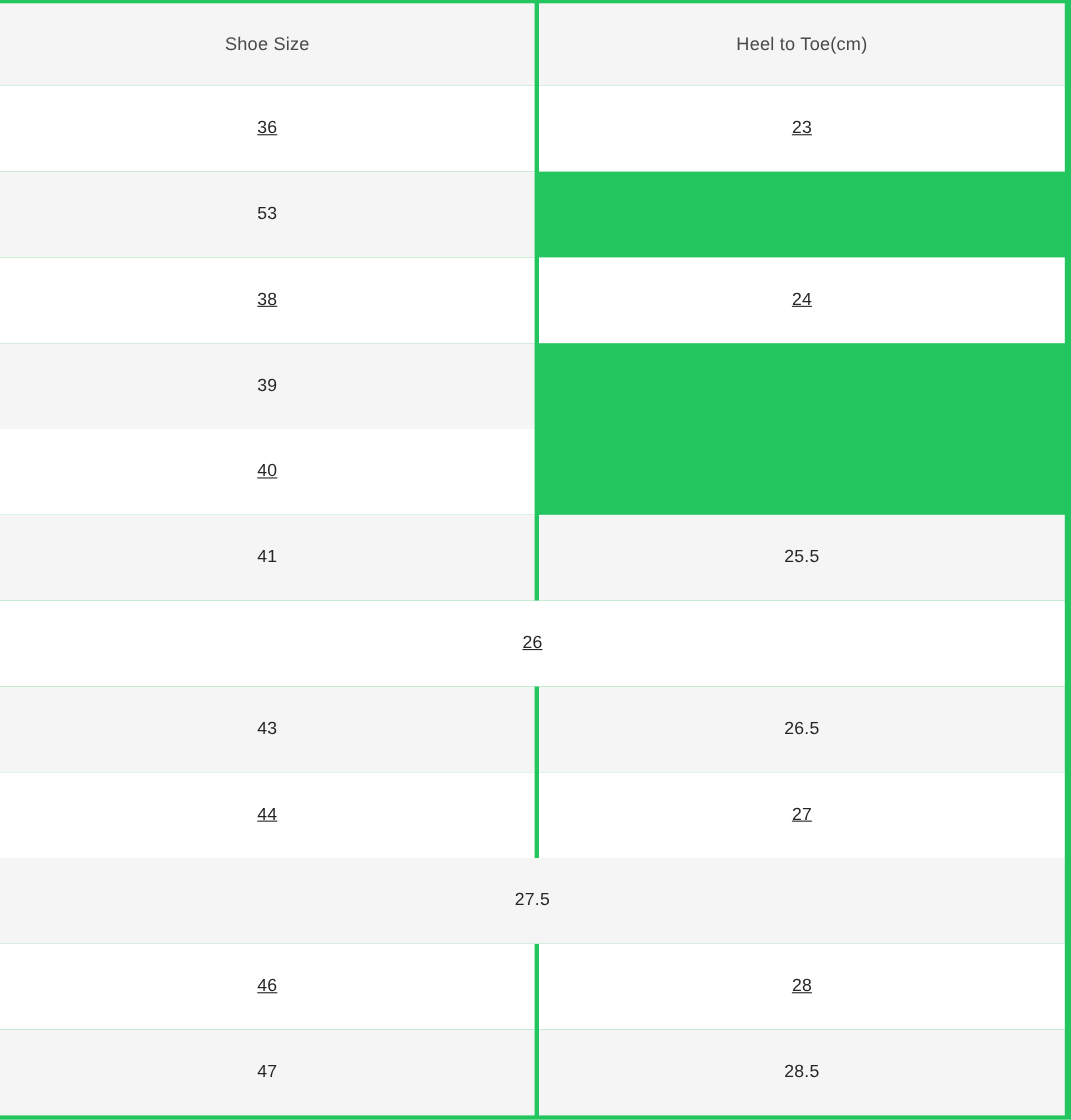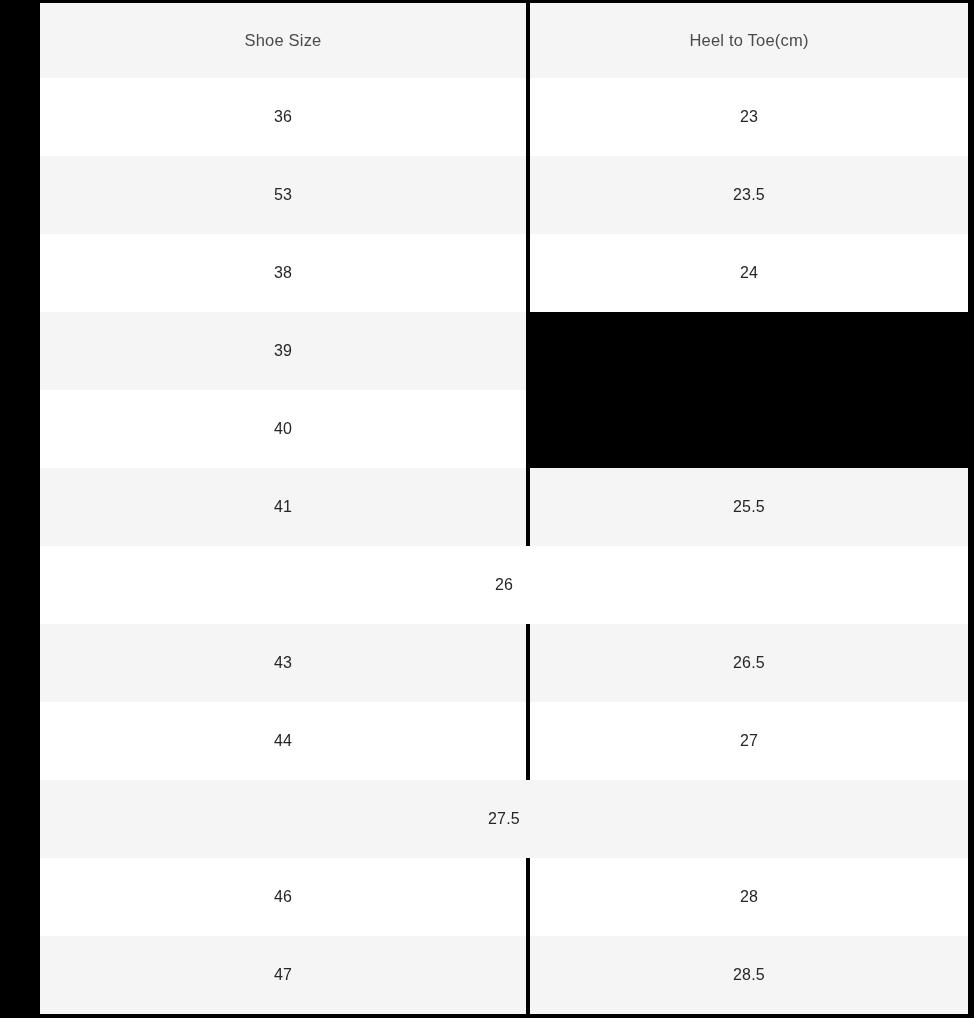--- a/index.html
+++ b/index.html
@@ -14,22 +14,21 @@
     font-family: "Liberation Sans", "DejaVu Sans", sans-serif;
     overflow: hidden;
   }
 
   #size-table {
     width: 974px;
     height: 1018px;
     box-sizing: border-box;
     padding-top: 3px;
     padding-right: 6px;
-    background: #000000;
-    padding-left: 40px;
+    background: #22c55e;
   }
 
   .size-row {
     display: flex;
     width: 100%;
     height: 78px;
     box-sizing: border-box;
     margin-bottom: 0px;
   }
 
@@ -51,20 +50,21 @@
   .size-row .cell.col-1 {
     flex: 1 1 auto;
   }
 
   
   .size-row.shaded .cell {
     background: #f5f5f5;
   }
   .size-row.plain .cell {
     background: #ffffff;
+    text-decoration: underline;
   }
 
   
   .size-row.header-row {
     height: 75px;
   }
   .size-row.header-row .cell {
     background: #f5f5f5;
     color: #4a4a4a;
     font-size: 16.5px;
@@ -84,21 +84,20 @@
     <div class="size-row header-row shaded">
       <div class="cell col-0">Shoe Size</div>
       <div class="cell col-1">Heel to Toe(cm)</div>
     </div>
     <div class="size-row data-row plain">
       <div class="cell col-0">36</div>
       <div class="cell col-1">23</div>
     </div>
     <div class="size-row data-row shaded">
       <div class="cell col-0">53</div>
-      <div class="cell col-1">23.5</div>
     </div>
     <div class="size-row data-row plain">
       <div class="cell col-0">38</div>
       <div class="cell col-1">24</div>
     </div>
     <div class="size-row data-row shaded">
       <div class="cell col-0">39</div>
     </div>
     <div class="size-row data-row plain">
       <div class="cell col-0">40</div>

